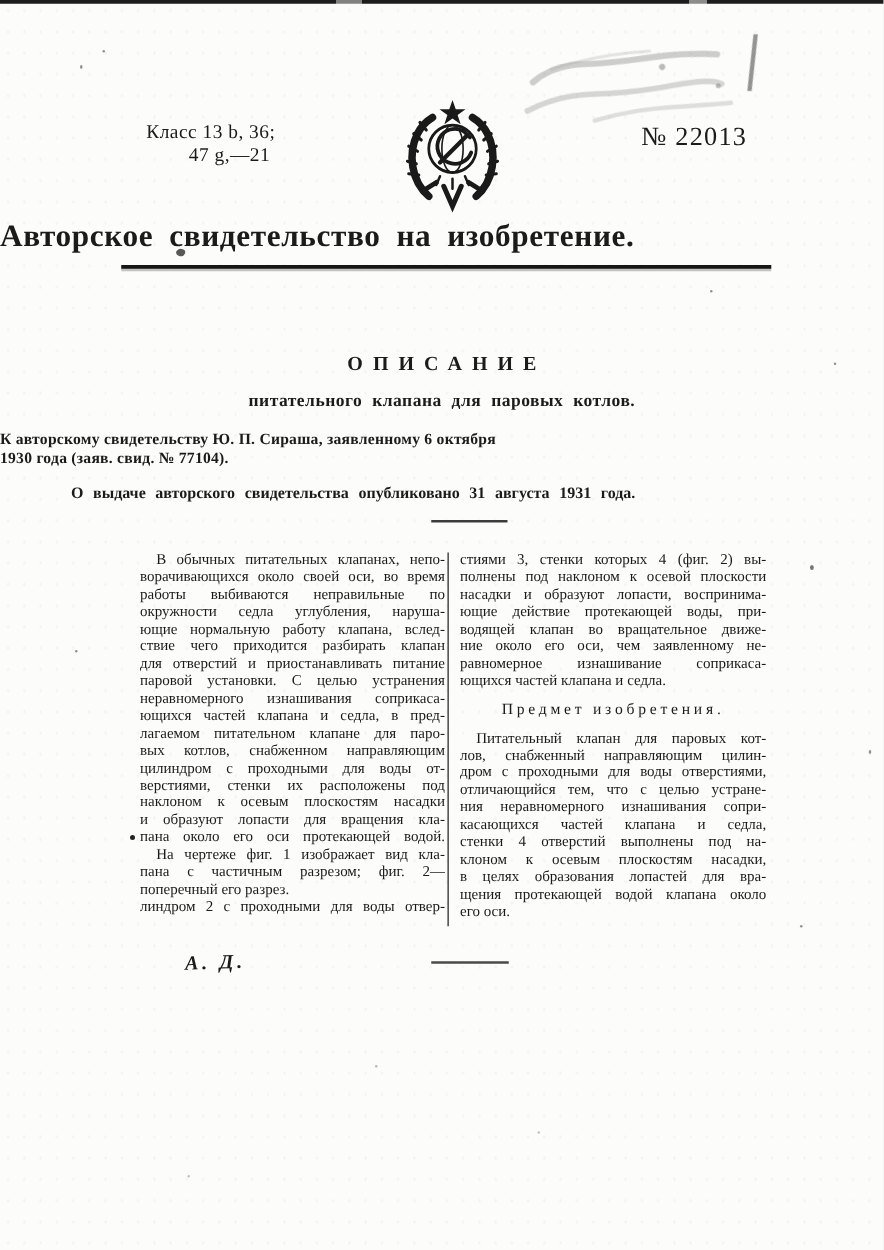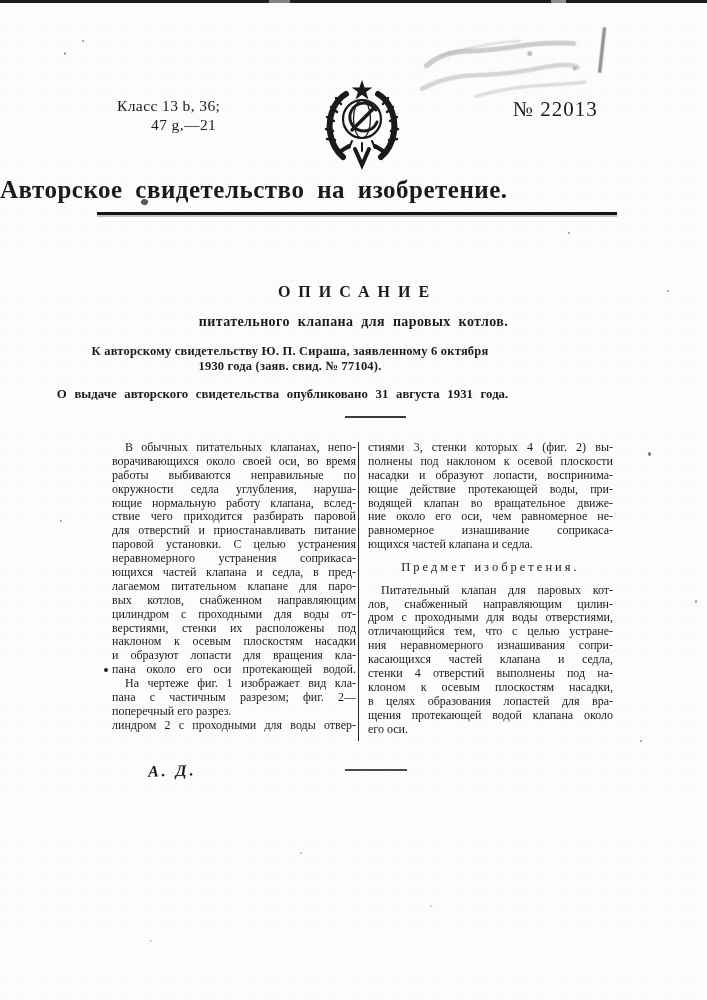--- a/index.html
+++ b/index.html
@@ -28,21 +28,21 @@
 
   .title{position:absolute;left:0;top:176px;width:707px;
     font-size:25px;font-weight:bold;letter-spacing:.5px;word-spacing:6px;margin:0;}
   .title-mark{position:absolute;left:141px;top:199px;width:7px;height:6px;background:#2e2e2e;border-radius:60% 40% 55% 45%;transform:rotate(20deg);opacity:.8;}
   .title-rule{position:absolute;left:97px;top:212px;width:520px;height:3px;background:#161616;box-shadow:0 2px 0 rgba(22,22,22,.25);}
 
   .desc-heading{position:absolute;left:0;top:283px;width:707px;text-align:center;
     font-size:16px;letter-spacing:8px;font-weight:bold;text-indent:8px;}
   .subject{position:absolute;left:0;top:314px;width:707px;text-align:center;
     font-size:14px;font-weight:bold;word-spacing:4px;letter-spacing:.4px;}
-  .attr{position:absolute;left:0;width:580px;text-align:center;font-size:12.5px;font-weight:bold;letter-spacing:.2px;}
+  .attr{position:absolute;left:0;width:580px;font-size:12.5px;font-weight:bold;letter-spacing:.2px;}
   .attr1{top:344px;}
   .attr2{top:359px;}
   .pub{position:absolute;left:0;top:387px;width:565px;text-align:center;
     font-size:12.8px;font-weight:bold;word-spacing:4.5px;}
   .divider-short{position:absolute;left:345px;top:416px;width:61px;height:2px;background:#3c3c3c;}
 
   
   .col{position:absolute;top:441px;font-size:12px;line-height:13.9px;}
   .col-left{left:112px;width:244px;}
   .col-right{left:368px;width:245px;}
@@ -117,45 +117,45 @@
   <div class="pub">О выдаче авторского свидетельства опубликовано 31 августа 1931 года.</div>
 
   <div class="divider-short"></div>
 
   <div class="col col-left">
       <div class="ln first">В обычных питательных клапанах, непо-</div>
       <div class="ln just">ворачивающихся около своей оси, во время</div>
       <div class="ln just">работы выбиваются неправильные по</div>
       <div class="ln just">окружности седла углубления, наруша-</div>
       <div class="ln just">ющие нормальную работу клапана, вслед-</div>
-      <div class="ln just">ствие чего приходится разбирать паровой</div>
+      <div class="ln just">ствие чего приходится разбирать клапан</div>
       <div class="ln just">для отверстий и приостанавливать питание</div>
       <div class="ln just">паровой установки. С целью устранения</div>
-      <div class="ln just">неравномерного устранения соприкаса-</div>
+      <div class="ln just">неравномерного изнашивания соприкаса-</div>
       <div class="ln just">ющихся частей клапана и седла, в пред-</div>
       <div class="ln just">лагаемом питательном клапане для паро-</div>
       <div class="ln just">вых котлов, снабженном направляющим</div>
       <div class="ln just">цилиндром с проходными для воды от-</div>
       <div class="ln just">верстиями, стенки их расположены под</div>
       <div class="ln just">наклоном к осевым плоскостям насадки</div>
       <div class="ln just">и образуют лопасти для вращения кла-</div>
       <div class="ln just">пана около его оси протекающей водой.</div>
       <div class="ln first">На чертеже фиг. 1 изображает вид кла-</div>
       <div class="ln just">пана с частичным разрезом; фиг. 2—</div>
       <div class="ln end">поперечный его разрез.</div>
       <div class="ln just">линдром 2 с проходными для воды отвер-</div>
     </div>
   <div class="col-divider"></div>
   <div class="col col-right">
       <div class="ln just">стиями 3, стенки которых 4 (фиг. 2) вы-</div>
       <div class="ln just">полнены под наклоном к осевой плоскости</div>
       <div class="ln just">насадки и образуют лопасти, воспринима-</div>
       <div class="ln just">ющие действие протекающей воды, при-</div>
       <div class="ln just">водящей клапан во вращательное движе-</div>
-      <div class="ln just">ние около его оси, чем равномерное не-</div>
+      <div class="ln just">ние около его оси, чем заявленному не-</div>
       <div class="ln just">равномерное изнашивание соприкаса-</div>
       <div class="ln end">ющихся частей клапана и седла.</div>
       <div class="ln heading">Предмет изобретения.</div>
       <div class="ln first">Питательный клапан для паровых кот-</div>
       <div class="ln just">лов, снабженный направляющим цилин-</div>
       <div class="ln just">дром с проходными для воды отверстиями,</div>
       <div class="ln just">отличающийся тем, что с целью устране-</div>
       <div class="ln just">ния неравномерного изнашивания сопри-</div>
       <div class="ln just">касающихся частей клапана и седла,</div>
       <div class="ln just">стенки 4 отверстий выполнены под на-</div>

